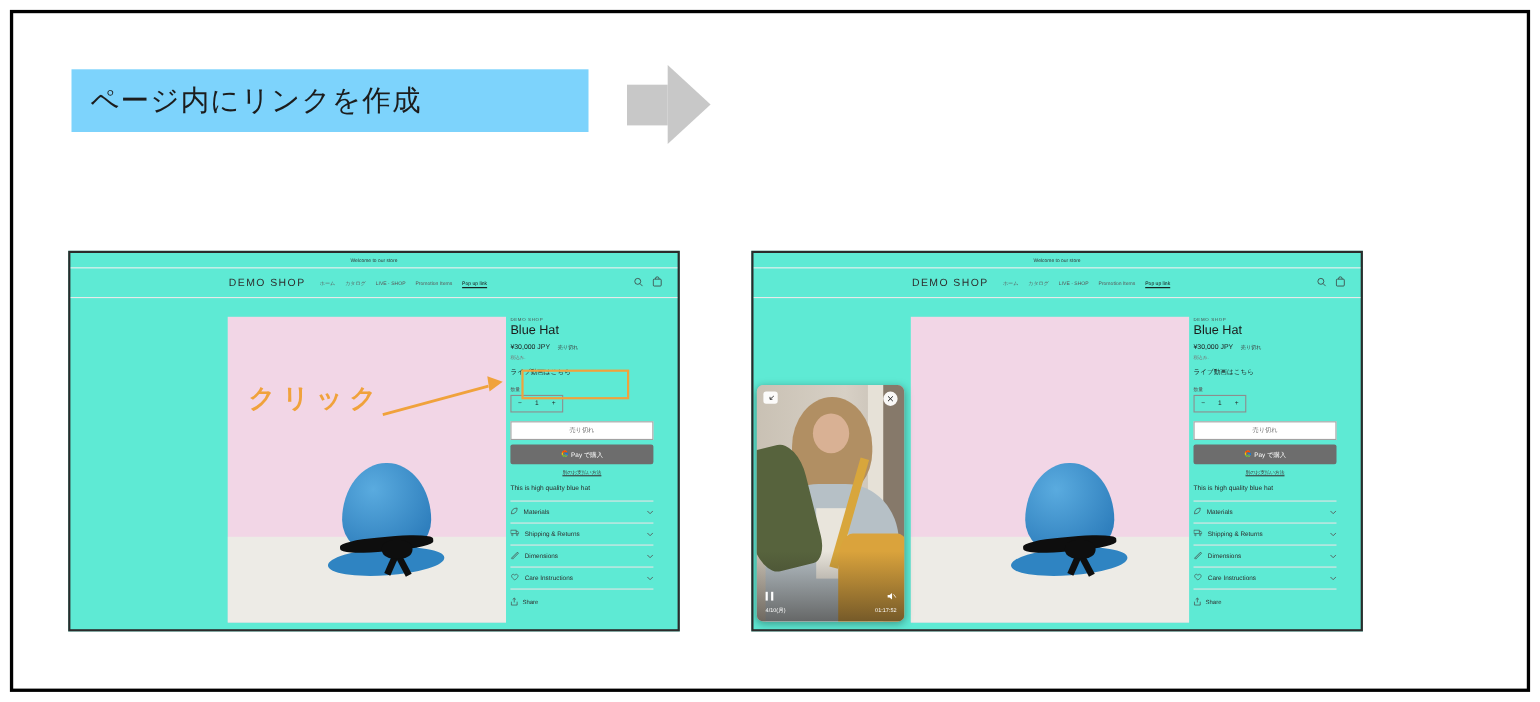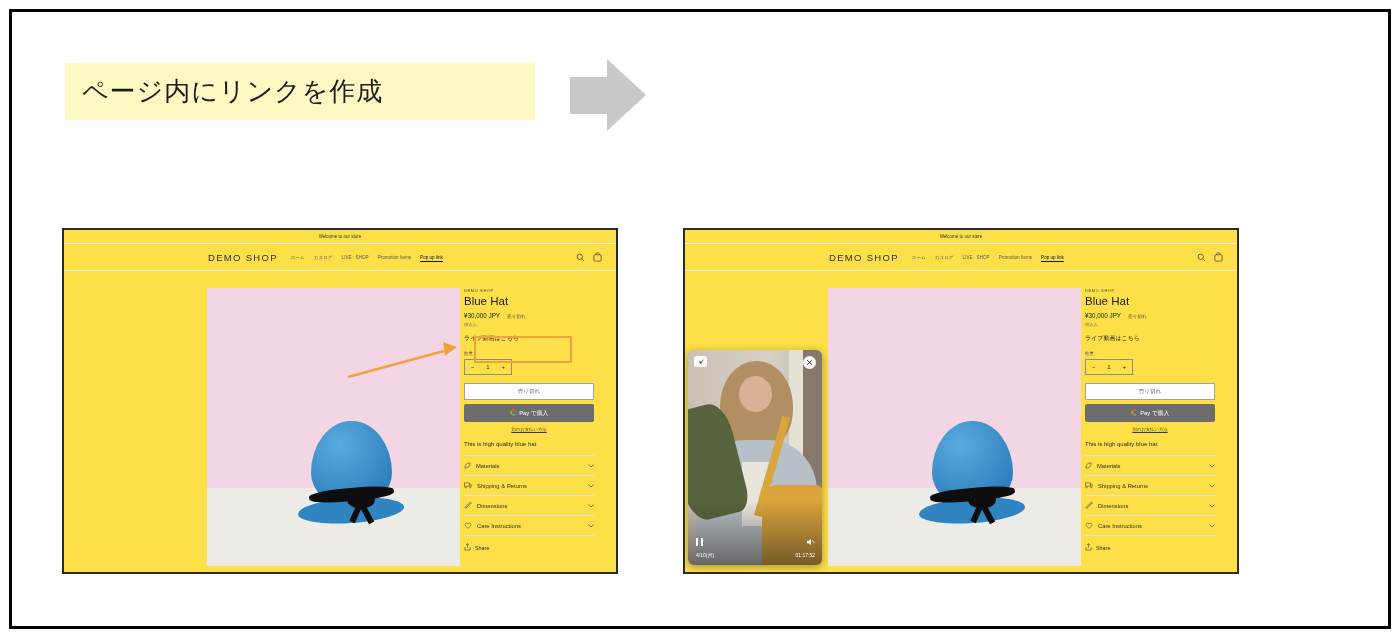--- a/index.html
+++ b/index.html
@@ -1,27 +1,27 @@
 <!DOCTYPE html>
 <html><head>
 <meta charset="utf-8">
 <style>
   html,body{margin:0;padding:0;background:#fff;font-family:"Liberation Sans","DejaVu Sans",sans-serif;}
   .stage{position:relative;width:1400px;height:638px;background:#fff;overflow:hidden;}
   .frame{position:absolute;left:9px;top:9px;right:9px;bottom:9px;border:3px solid #000;pointer-events:none;}
 
   
-  .step-box{position:absolute;background:#fef9c3;color:#1c1c1c;box-sizing:border-box;}
+  .step-box{position:absolute;background:#7dd3fc;color:#1c1c1c;box-sizing:border-box;}
   .step1{left:65px;top:63px;width:470px;height:57px;font-size:26px;line-height:57px;padding-left:17px;letter-spacing:1px;}
   .step2{left:672px;top:49px;width:673px;height:111px;font-size:28px;line-height:1.5;padding:10px 16px;letter-spacing:1px;word-break:break-all;}
   .block-arrow-rect{position:absolute;left:570px;top:77px;width:37px;height:37px;background:#c8c8c8;}
   .block-arrow-head{position:absolute;left:607px;top:59px;width:0;height:0;border-left:39px solid #c8c8c8;border-top:36px solid transparent;border-bottom:36px solid transparent;}
 
   
-  .panel{position:absolute;top:228px;width:556px;height:346px;background:#fde047;border:2px solid #2b2b2b;box-sizing:border-box;overflow:hidden;}
+  .panel{position:absolute;top:228px;width:556px;height:346px;background:#5eead4;border:2px solid #2b2b2b;box-sizing:border-box;overflow:hidden;}
   .panel-left{left:62px;}
   .panel-right{left:683px;}
   .announcement{height:13px;display:flex;align-items:center;justify-content:center;font-size:4.5px;color:#333;border-bottom:1px solid #efefef;}
   .shop-header{height:26px;display:flex;align-items:center;border-bottom:1px solid #e9e9e9;padding:0 14px;}
   .logo{margin-left:130px;font-size:9.5px;letter-spacing:1.3px;color:#2e2e2e;white-space:nowrap;}
   .nav{display:flex;gap:9px;margin-left:13px;font-size:4.6px;color:#585858;align-items:center;}
   .nav-item{white-space:nowrap;cursor:pointer;}
   .nav-item.active{color:#111;text-decoration:underline;text-underline-offset:2px;}
   .header-icons{margin-left:auto;display:flex;gap:8px;align-items:center;}
 
@@ -207,20 +207,21 @@
               <path d="M4 0.8v4.5M2.3 2.3L4 0.7l1.7 1.6" stroke="#444" stroke-width="0.7" fill="none"></path>
               <path d="M1 4.5v3.5h6V4.5" stroke="#444" stroke-width="0.7" fill="none"></path>
             </svg></span>
         <span>Share</span>
       </div>
     </div>
 
     <div class="live-highlight"></div>
   </div>
 
+  <div class="click-label">クリック</div>
   <svg class="anno-svg">
     <line x1="348" y1="377" x2="444" y2="351" stroke="#f0a23c" stroke-width="2.5"></line>
     <polygon points="457,347 443,342 445,356" fill="#f0a23c"></polygon>
   </svg>
 
   <div class="panel panel-right">
     <div class="announcement">Welcome to our store</div>
     <div class="shop-header">
       <div class="logo">DEMO SHOP</div>
       <div class="nav">

